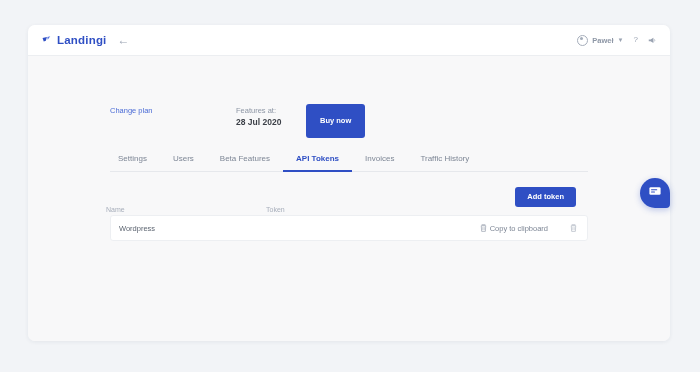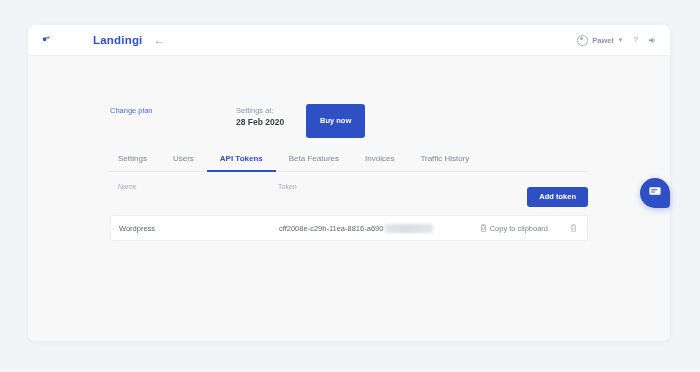--- a/index.html
+++ b/index.html
@@ -51,21 +51,20 @@
     height: 11px;
     position: relative;
     display: inline-block;
   }
   .brand-mark svg { display: block; }
   .brand-text {
     font-size: 11.5px;
     font-weight: bold;
     color: #2f4fc4;
     letter-spacing: 0.2px;
-    margin-left: 36px;
   }
   .back-arrow {
     margin-left: 11px;
     color: #9aa3b2;
     font-size: 12px;
     line-height: 1;
     cursor: pointer;
     user-select: none;
   }
   .topbar-right {
@@ -203,26 +202,26 @@
   .tab:first-child { padding-left: 8px; }
   .tab.active {
     color: #2f4fc4;
     font-weight: bold;
     border-bottom-color: #2f4fc4;
   }
 
   
   .table-head {
     position: absolute;
-    left: 82px;
+    left: 70px;
     top: 127px;
     width: 478px;
     height: 30px;
     display: flex;
-    align-items: flex-start;
+    align-items: flex-end;
   }
   .th {
     font-size: 7px;
     color: #a7aebb;
     line-height: 1;
   }
   .th-name { margin-left: 8px; width: 160px; }
   .th-token { width: 200px; }
   .add-token-btn {
     position: absolute;
@@ -245,20 +244,21 @@
     left: 82px;
     top: 159px;
     width: 478px;
     height: 26px;
     background: #ffffff;
     border: 1px solid #edeff2;
     border-radius: 3px;
     display: flex;
     align-items: center;
     box-sizing: border-box;
+    gap: 16px;
   }
   .cell-name {
     font-size: 7.5px;
     color: #5d6571;
     margin-left: 8px;
     width: 160px;
   }
   .cell-token {
     font-size: 7.5px;
     color: #5d6571;
@@ -355,48 +355,44 @@
   </div>
 
   <div class="content">
 
     <div class="plan-row">
       <div class="plan-block">
         <a class="change-plan">Change plan</a>
       </div>
 
       <div class="expires-block">
-        <div class="expires-label">Settings at:</div>
-        <div class="expires-date">28 Feb 2020</div>
+        <div class="expires-label">Features at:</div>
+        <div class="expires-date">28 Jul 2020</div>
       </div>
 
       <button class="buy-btn">Buy now</button>
     </div>
 
     <div class="tabs">
       <div class="tab">Settings</div>
       <div class="tab">Users</div>
+      <div class="tab">Beta Features</div>
       <div class="tab active">API Tokens</div>
-      <div class="tab">Beta Features</div>
       <div class="tab">Invoices</div>
       <div class="tab">Traffic History</div>
     </div>
 
     <div class="table-head">
       <div class="th th-name">Name</div>
       <div class="th th-token">Token</div>
       <button class="add-token-btn">Add token</button>
     </div>
 
     <div class="table-row">
       <div class="cell-name">Wordpress</div>
-      <div class="cell-token">
-        <span>cff2008e-c29b-11ea-8816-a690</span>
-        <span class="token-redacted"></span>
-      </div>
       <div class="row-actions">
         <div class="copy-action">
           <span>
             <svg class="glyph" width="7" height="8" viewBox="0 0 8 10">
               <rect x="1.6" y="0.6" width="4.8" height="1.1" rx="0.3" fill="#8d96a5"></rect>
               <path d="M1.2 2.2 h5.6 l-0.5 7.0 h-4.6 Z" fill="none" stroke="#8d96a5" stroke-width="0.8"></path>
               <path d="M3.1 3.9 v3.6 M4.9 3.9 v3.6" stroke="#8d96a5" stroke-width="0.6"></path>
             </svg>
           </span>
           <span>Copy to clipboard</span>

